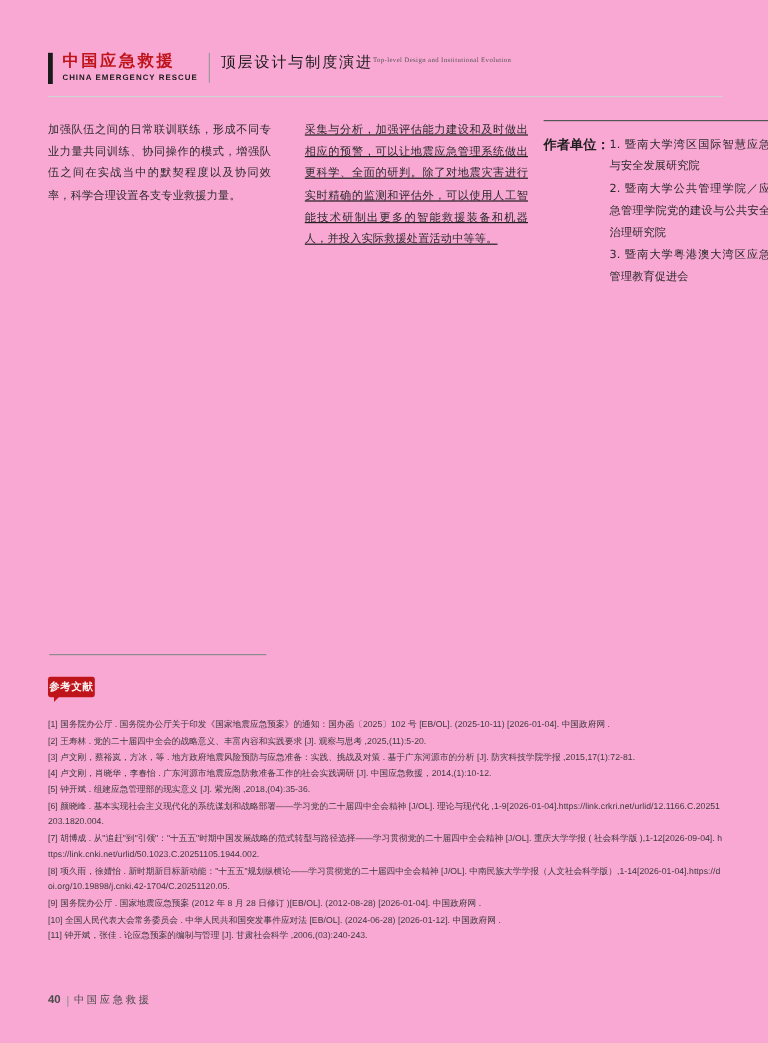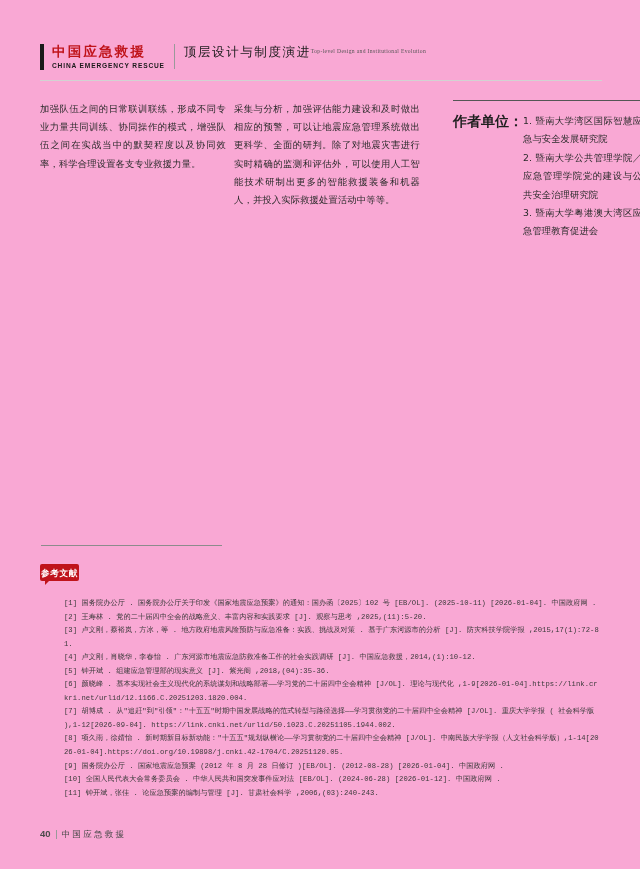--- a/index.html
+++ b/index.html
@@ -109,21 +109,21 @@
     position: absolute;
     left: 40px;
     top: 100px;
     width: 562px;
   }
   .col {
     position: absolute;
     top: 0;
   }
   .col-1 { left: 0px;   width: 186px; }
-  .col-2 { left: 194px; width: 186px; }
+  .col-2 { left: 214px; width: 186px; text-decoration: underline; }
   .col-3 { left: 413px; width: 189px; }
 
   .bodytext p {
     margin: 0;
     font-family: "DejaVu Sans", sans-serif;
     font-size: 9.3px;
     line-height: 18.2px;
     color: #2a2a2a;
     text-align: justify;
     text-justify: inter-character;
@@ -137,21 +137,21 @@
     height: 1px;
     background: #555;
     margin-bottom: 11px;
   }
   .affil-row {
     display: flex;
     align-items: flex-start;
   }
   .affil-label {
     font-family: "DejaVu Sans", sans-serif;
-    font-size: 14px;
+    font-size: 11px;
     font-weight: bold;
     color: #1f1f1f;
     line-height: 18.4px;
     white-space: nowrap;
     flex: 0 0 auto;
   }
   .affil-list {
     margin: 0;
     padding: 0;
     list-style: none;
@@ -207,27 +207,26 @@
   .refs-list {
     position: absolute;
     left: 40px;
     top: 597px;
     width: 562px;
     margin: 0;
     padding: 0;
     list-style: none;
   }
   .refs-list li {
-    font-family: Liberation Mono, monospace;
+    font-family: Liberation Sans, sans-serif;
     font-size: 7.2px;
     line-height: 13.55px;
     color: #3a3a3a;
     letter-spacing: 0.05px;
     word-break: break-all;
-    margin-left: 24px;
   }
 
   
   .footer {
     position: absolute;
     left: 40px;
     top: 828px;
     display: flex;
     align-items: center;
   }

